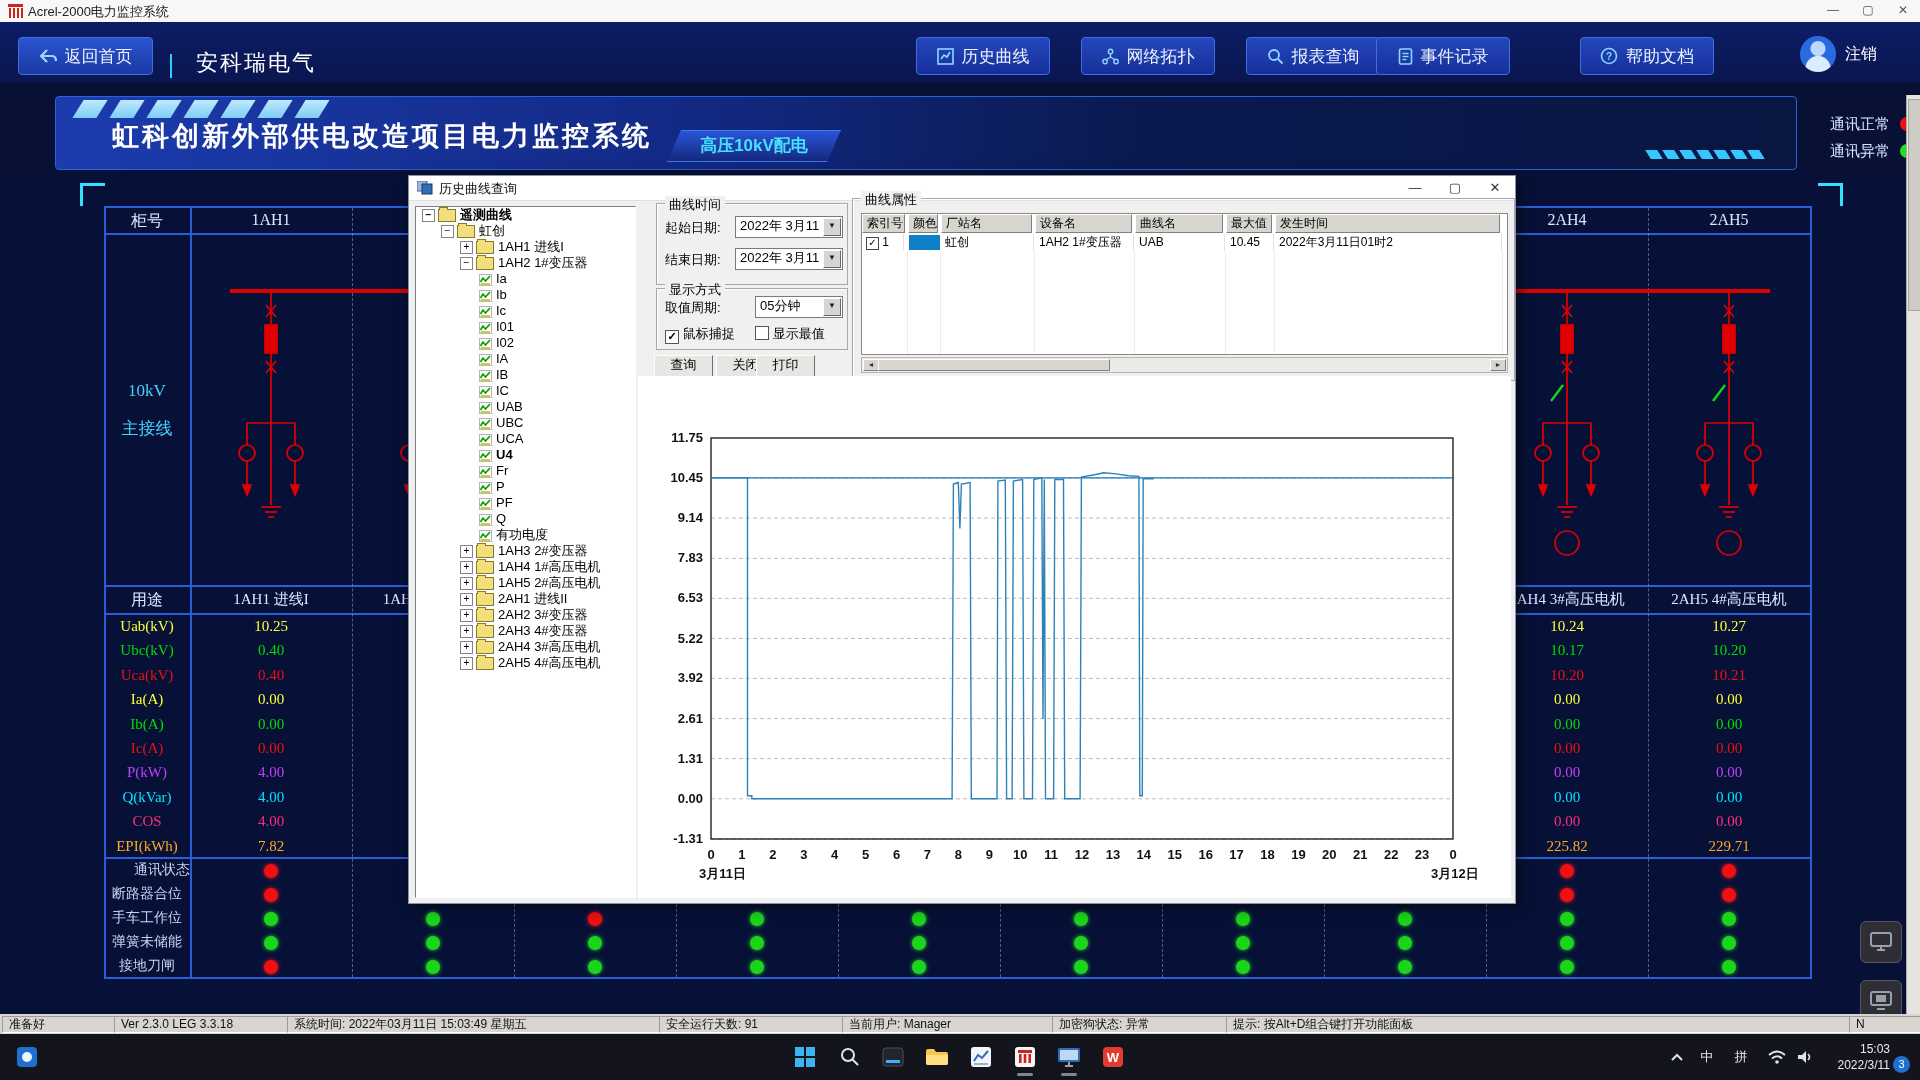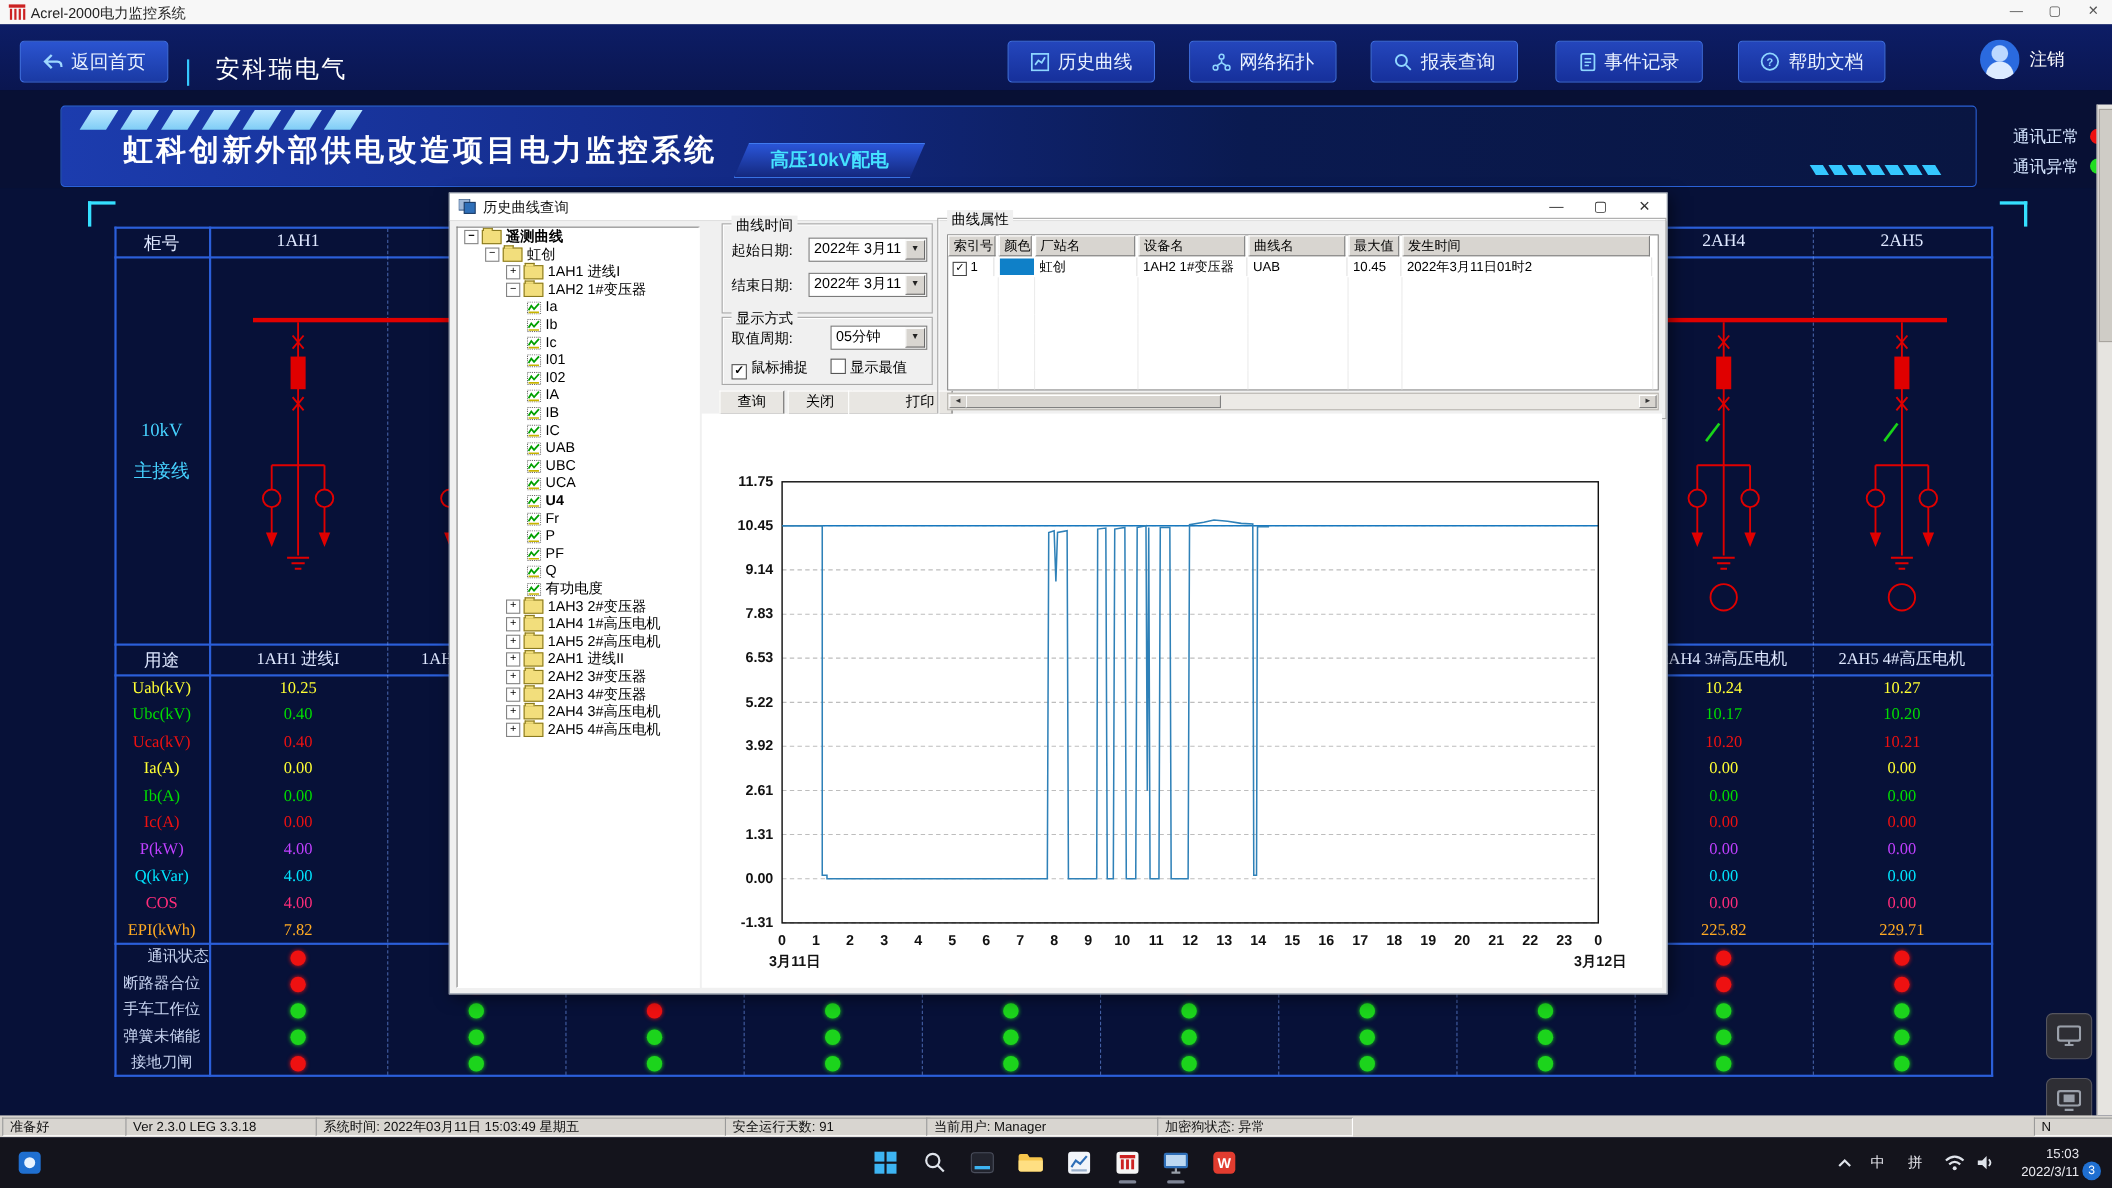--- a/index.html
+++ b/index.html
@@ -148,21 +148,21 @@
         </svg>
       <span>网络拓扑</span>
     </div>
     <div class="navbtn" style="left:1246px;width:132px;">
       <svg width="17" height="17" viewBox="0 0 17 17">
           <circle cx="7" cy="7" r="5" fill="none" stroke="#8fd6ff" stroke-width="1.8"></circle>
           <line x1="11" y1="11" x2="15.5" y2="15.5" stroke="#8fd6ff" stroke-width="1.8"></line>
         </svg>
       <span>报表查询</span>
     </div>
-    <div class="navbtn" style="left:1414px;width:132px;">
+    <div class="navbtn" style="left:1376px;width:132px;">
       <svg width="15" height="17" viewBox="0 0 15 17">
           <rect x="1.5" y="1" width="12" height="15" rx="1.5" fill="none" stroke="#8fd6ff" stroke-width="1.6"></rect>
           <line x1="4.5" y1="5.5" x2="10.5" y2="5.5" stroke="#8fd6ff" stroke-width="1.4"></line>
           <line x1="4.5" y1="8.5" x2="10.5" y2="8.5" stroke="#8fd6ff" stroke-width="1.4"></line>
           <line x1="4.5" y1="11.5" x2="8.5" y2="11.5" stroke="#8fd6ff" stroke-width="1.4"></line>
         </svg>
       <span>事件记录</span>
     </div>
     <div class="navbtn" style="left:1580px;width:132px;">
       <svg width="18" height="18" viewBox="0 0 18 18">
@@ -708,21 +708,21 @@
         <span>鼠标捕捉</span>
       </span>
       <span class="chk" style="left:98px;top:36px;">
         <span class="box"></span>
         <span>显示最值</span>
       </span>
     </div>
 
     <div class="pbtn" style="left:245px;top:179px;">查询</div>
     <div class="pbtn" style="left:307px;top:179px;">关闭</div>
-    <div class="pbtn" style="left:362px;top:179px;padding-left:36px;">打印</div>
+    <div class="pbtn" style="left:347px;top:179px;">打印</div>
 
     <div class="grp" style="left:443px;top:22px;width:661px;height:181px;">
       <span class="glabel">曲线属性</span>
       <div class="gridtbl" style="left:8px;top:14px;width:645px;height:140px;" id="attrtbl">
           <div class="th" style="left:0px;top:0;width:37px;">索引号</div>
           <div class="th" style="left:46px;top:0;width:24px;">颜色</div>
           <div class="th" style="left:79px;top:0;width:85px;">厂站名</div>
           <div class="th" style="left:173px;top:0;width:91px;">设备名</div>
           <div class="th" style="left:273px;top:0;width:82px;">曲线名</div>
           <div class="th" style="left:364px;top:0;width:40px;">最大值</div>
@@ -820,20 +820,21 @@
       </svg>
   </div>
 
   <div class="abs" id="statusbar">
       <div class="sseg" style="left:2px;width:108px;">准备好</div>
       <div class="sseg" style="left:114px;width:169px;">Ver 2.3.0 LEG 3.3.18</div>
       <div class="sseg" style="left:287px;width:368px;">系统时间:  2022年03月11日  15:03:49   星期五</div>
       <div class="sseg" style="left:659px;width:179px;">安全运行天数:   91</div>
       <div class="sseg" style="left:842px;width:206px;">当前用户:  Manager</div>
       <div class="sseg" style="left:1052px;width:170px;">加密狗状态:  异常</div>
+      <div class="sseg" style="left:1226px;width:619px;">提示:  按Alt+D组合键打开功能面板</div>
       <div class="sseg" style="left:1849px;width:69px;">N</div>
     </div>
 
   <div class="abs" id="taskbar">
     <div class="tbico" style="left:12px;">
       <svg width="24" height="24" viewBox="0 0 24 24">
           <rect x="2" y="2" width="20" height="20" rx="4" fill="#1f6fd0"></rect>
           <circle cx="12" cy="12" r="5" fill="#eaf4ff"></circle>
         </svg>
     </div>

